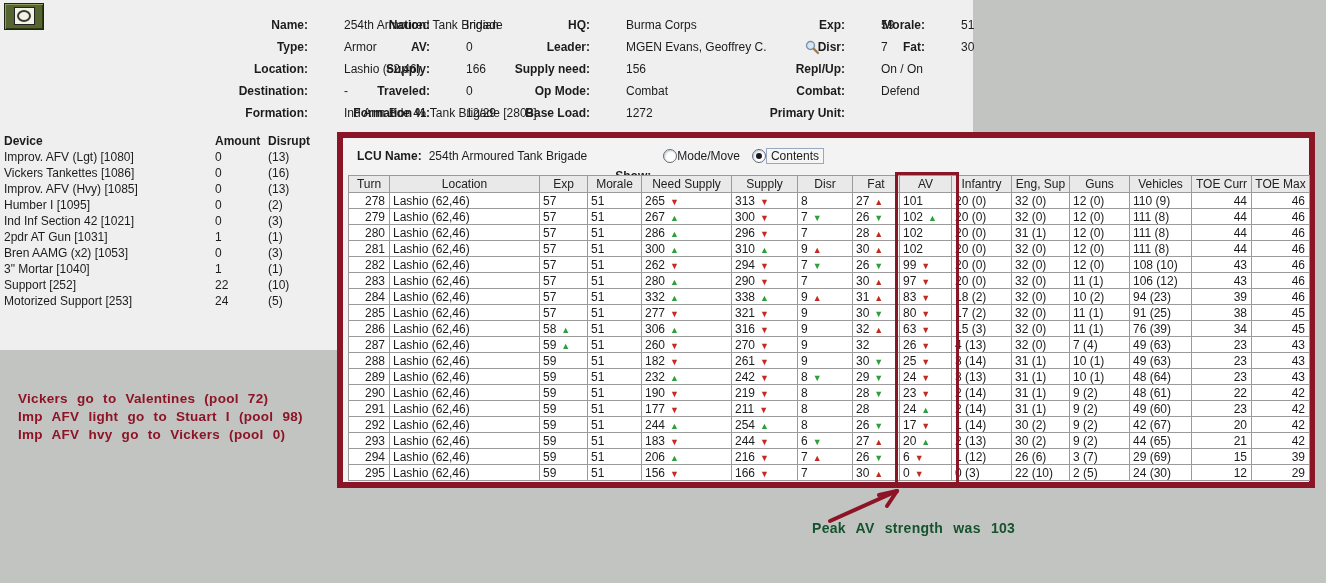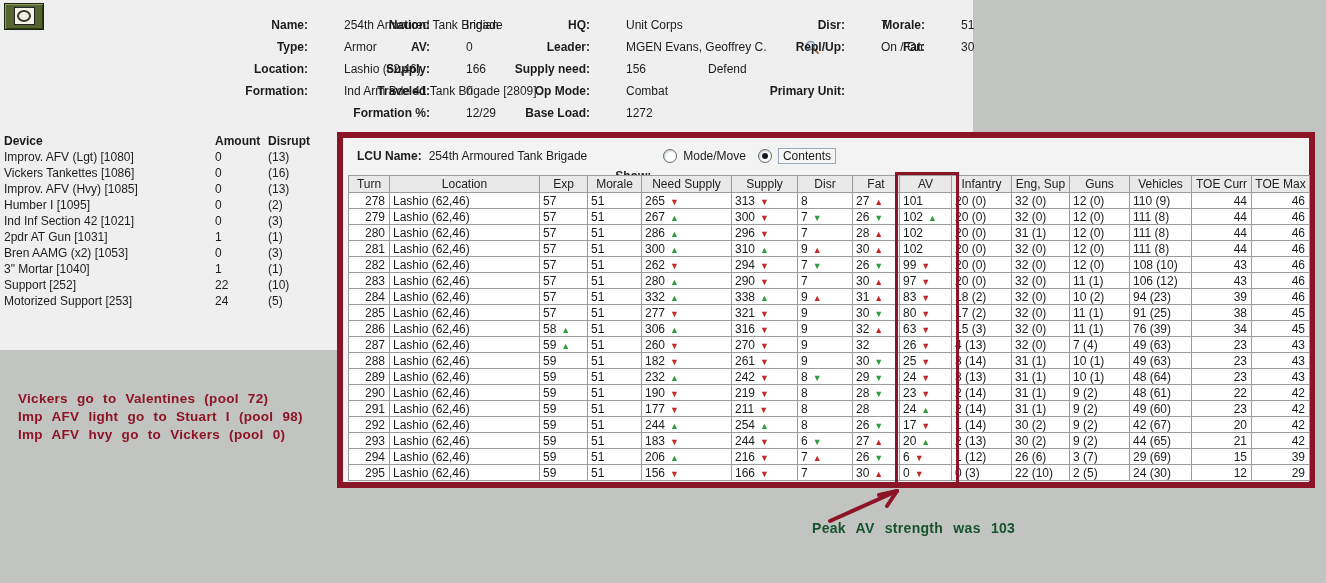--- a/index.html
+++ b/index.html
@@ -47,21 +47,21 @@
   
   .lcu-panel { position:absolute; left:337px; top:132px; width:966px; height:344px;
     background:#f3f3f3; border:6px solid #8a1527; }
   .lcu-line { position:absolute; left:14px; top:9px; height:18px; display:flex; align-items:center; white-space:nowrap; }
   .lcu-label, .show-label { font-weight:bold; }
   .lcu-value { margin-left:7px; }
   .show-label { margin-left:28px;margin-top:40px; }
   .radio { width:12px; height:12px; border-radius:50%; border:1px solid #667; background:#fff;
     margin-left:12px; box-shadow: inset 1px 1px 2px #bcc; flex:none; }
   .radio.sel::after { content:''; display:block; width:6px; height:6px; margin:3px; border-radius:50%; background:#17171f; }
-  .radio-label { margin-left:6px; }
+  .radio-label { }
   .radio-label.focus { border:1px solid #9aa8bf; padding:0 4px; background:#f6f6f6; }
 
   
   .hist-table { position:absolute; left:5px; top:37px; width:961px;
     border-collapse:collapse; table-layout:fixed; font-size:12px;padding-left:28px; }
   .hist-table th, .hist-table td { border:1px solid #9b9b9b; padding:0 3px;
     overflow:hidden; white-space:nowrap; }
   .hist-table th { background:#e9e9e9; font-weight:normal; text-align:center; height:16px; color:#222; }
   .hist-table td { background:#ffffff; height:15px; }
   .hist-table td.num { text-align:right; padding-right:4px; }
@@ -96,20 +96,24 @@
     </div>
   <div class="hrow">
       <span class="hlabel">Type:</span>
       <span class="hvalue">Armor</span>
     </div>
   <div class="hrow">
       <span class="hlabel">Location:</span>
       <span class="hvalue">Lashio (62,46)</span>
     </div>
   <div class="hrow">
+      <span class="hlabel">Destination:</span>
+      <span class="hvalue">-</span>
+    </div>
+  <div class="hrow">
       <span class="hlabel">Formation:</span>
       <span class="hvalue">Ind Arm Bde 41 Tank Brigade [2809]</span>
     </div>
 </div>
 
 <div class="hcol hc2">
   <div class="hrow">
       <span class="hlabel">Nation:</span>
       <span class="hvalue">Indian</span>
     </div>
@@ -127,21 +131,21 @@
     </div>
   <div class="hrow">
       <span class="hlabel">Formation %:</span>
       <span class="hvalue">12/29</span>
     </div>
 </div>
 
 <div class="hcol hc3">
   <div class="hrow">
       <span class="hlabel">HQ:</span>
-      <span class="hvalue">Unit Corps</span>
+      <span class="hvalue">Burma Corps</span>
     </div>
   <div class="hrow">
     <span class="hlabel">Leader:</span>
     <span class="hvalue">MGEN Evans, Geoffrey C.</span>
     <span class="mag-icon">
       <svg width="15" height="15" viewBox="0 0 15 15">
           <circle cx="5.5" cy="5.5" r="4" fill="#d8e6f2" stroke="#7d93ad" stroke-width="1.4"></circle>
           <line x1="8.6" y1="8.6" x2="13" y2="13" stroke="#9a7a55" stroke-width="2.2" stroke-linecap="round"></line>
         </svg>
     </span>
@@ -155,28 +159,33 @@
       <span class="hvalue">Combat</span>
     </div>
   <div class="hrow">
       <span class="hlabel">Base Load:</span>
       <span class="hvalue">1272</span>
     </div>
 </div>
 
 <div class="hcol hc4">
   <div class="hrow">
+      <span class="hlabel">Exp:</span>
+      <span class="hvalue">59</span>
+    </div>
+  <div class="hrow">
       <span class="hlabel">Disr:</span>
       <span class="hvalue">7</span>
     </div>
   <div class="hrow">
       <span class="hlabel">Repl/Up:</span>
       <span class="hvalue">On / On</span>
     </div>
   <div class="hrow">
+      <span class="hlabel">Combat:</span>
       <span class="hvalue">Defend</span>
     </div>
   <div class="hrow">
       <span class="hlabel">Primary Unit:</span>
       <span class="hvalue"></span>
     </div>
 </div>
 
 <div class="hcol hc5">
   <div class="hrow">

